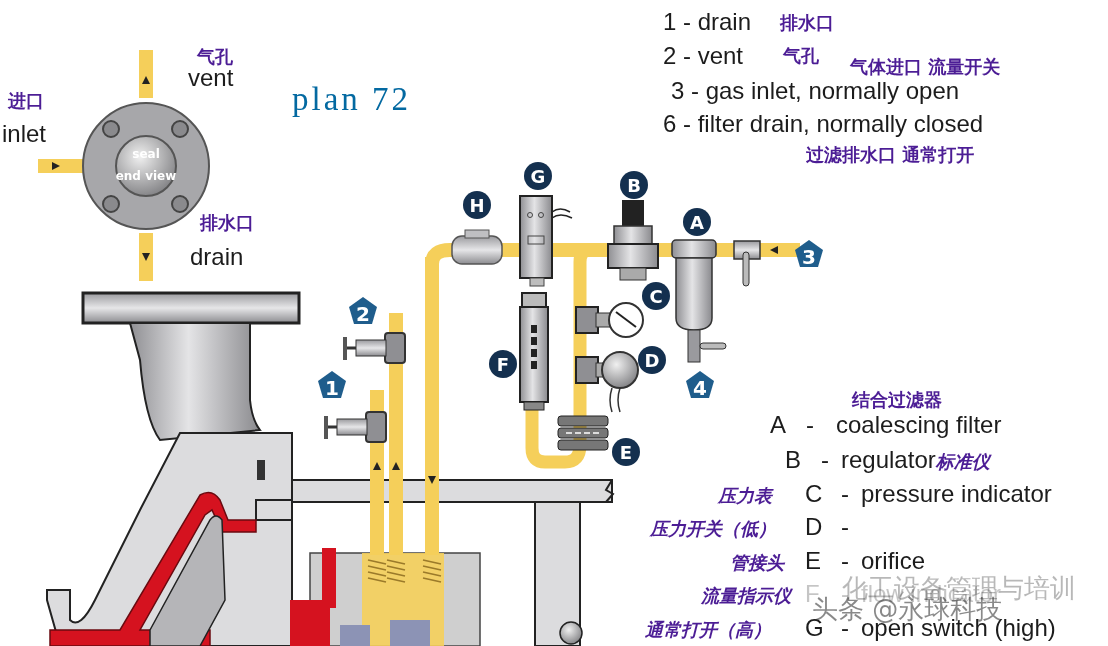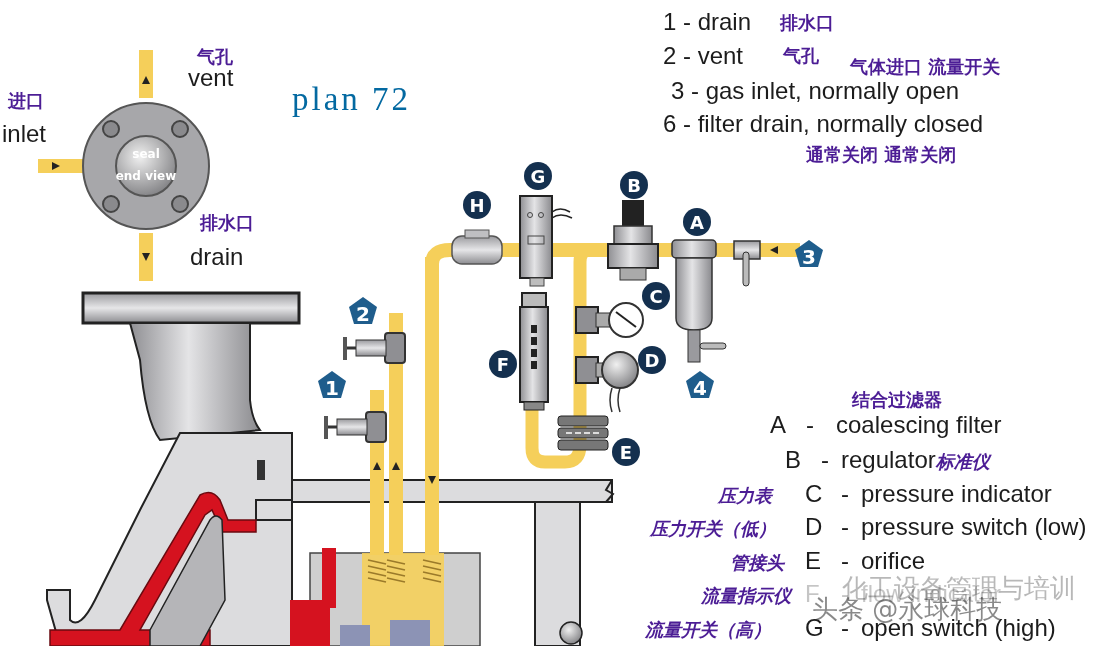--- a/index.html
+++ b/index.html
@@ -251,21 +251,21 @@
 <div class="t zh" style="left:200px; top:214px;">排水口</div>
 <div class="t en" style="left:190px; top:245px;">drain</div>
 
 <div class="t en" style="left:663px; top:10px;">1 - drain</div>
 <div class="t zh" style="left:780px; top:14px;">排水口</div>
 <div class="t en" style="left:663px; top:44px;">2 - vent</div>
 <div class="t zh" style="left:783px; top:47px;">气孔</div>
 <div class="t zh" style="left:850px; top:58px;">气体进口 流量开关</div>
 <div class="t en" style="left:663px; top:79px;margin-left:8px;">3 - gas inlet, normally open</div>
 <div class="t en" style="left:663px; top:112px;">6 - filter drain, normally closed</div>
-<div class="t zh" style="left:806px; top:146px;">通常关闭 通常关闭</div>
+<div class="t zh" style="left:806px; top:146px;">过滤排水口 通常打开</div>
 
 <div class="t zh" style="left:852px; top:391px;">结合过滤器</div>
 
 <div class="legend-row" style="right:75px; top:411px;">
   <span class="en" style="width:36px;">A</span>
   <span class="en" style="width:30px;">-</span>
   <span class="en" style="width:197px;">coalescing filter</span>
 </div>
 <div class="legend-row" style="left:785px; top:446px;">
   <span class="en" style="width:36px;">B</span>
@@ -276,35 +276,34 @@
 <div class="legend-row" style="left:718px; top:480px;">
   <span class="zh" style="width:67px;">压力表</span>
   <span class="en" style="width:36px;">C</span>
   <span class="en" style="width:20px;">-</span>
   <span class="en">pressure indicator</span>
 </div>
 <div class="legend-row" style="left:650px; top:513px;">
   <span class="zh" style="width:135px;">压力开关（低）</span>
   <span class="en" style="width:36px;">D</span>
   <span class="en" style="width:20px;">-</span>
-  <span class="en">pressure switch (low)</span>
 </div>
 <div class="legend-row" style="left:730px; top:547px;">
   <span class="zh" style="width:55px;">管接头</span>
   <span class="en" style="width:36px;">E</span>
   <span class="en" style="width:20px;">-</span>
   <span class="en">orifice</span>
 </div>
 <div class="legend-row" style="left:701px; top:580px;">
   <span class="zh" style="width:84px;">流量指示仪</span>
   <span class="en" style="width:36px; opacity:0.25;">F</span>
   <span class="en" style="width:20px; opacity:0.25;">-</span>
   <span class="en" style="opacity:0.25;">flow indicator</span>
 </div>
 <div class="legend-row" style="left:645px; top:614px;">
-  <span class="zh" style="width:140px;">流量开关（高）</span>
+  <span class="zh" style="width:140px;">通常打开（高）</span>
   <span class="en" style="width:36px;">G</span>
   <span class="en" style="width:20px;">-</span>
   <span class="en">open switch (high)</span>
 </div>
 
 <div class="t wm" style="left:842px; top:575px; opacity:0.6;">化工设备管理与培训</div>
 <div class="t wm" style="left:812px; top:596px;">头条 @永球科技</div>
 
 </body></html>

